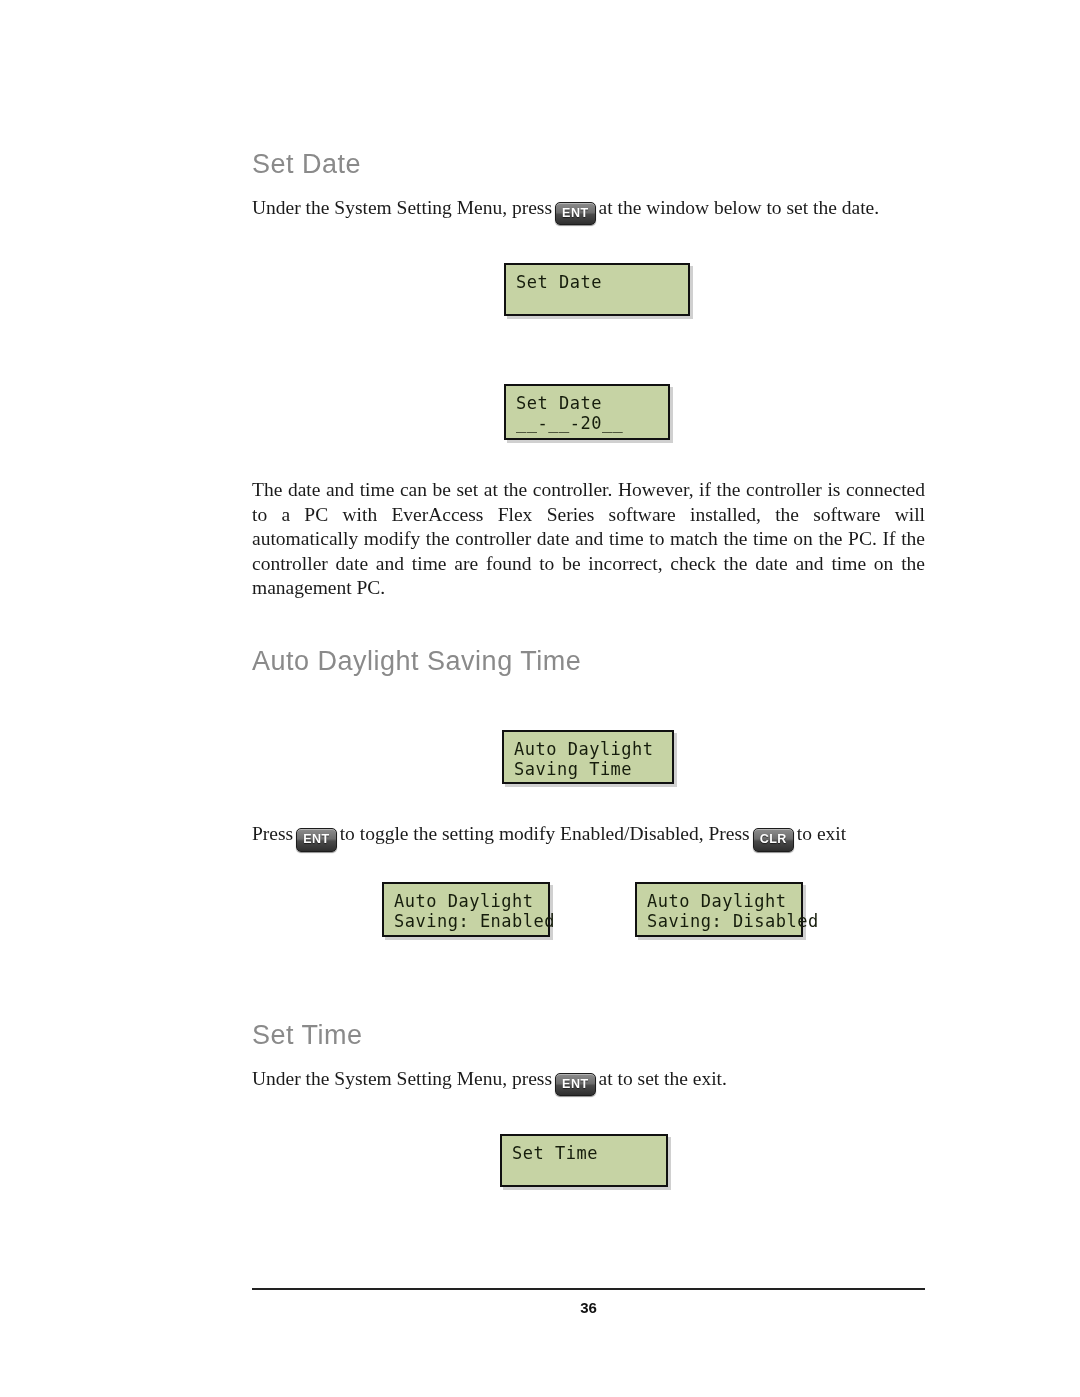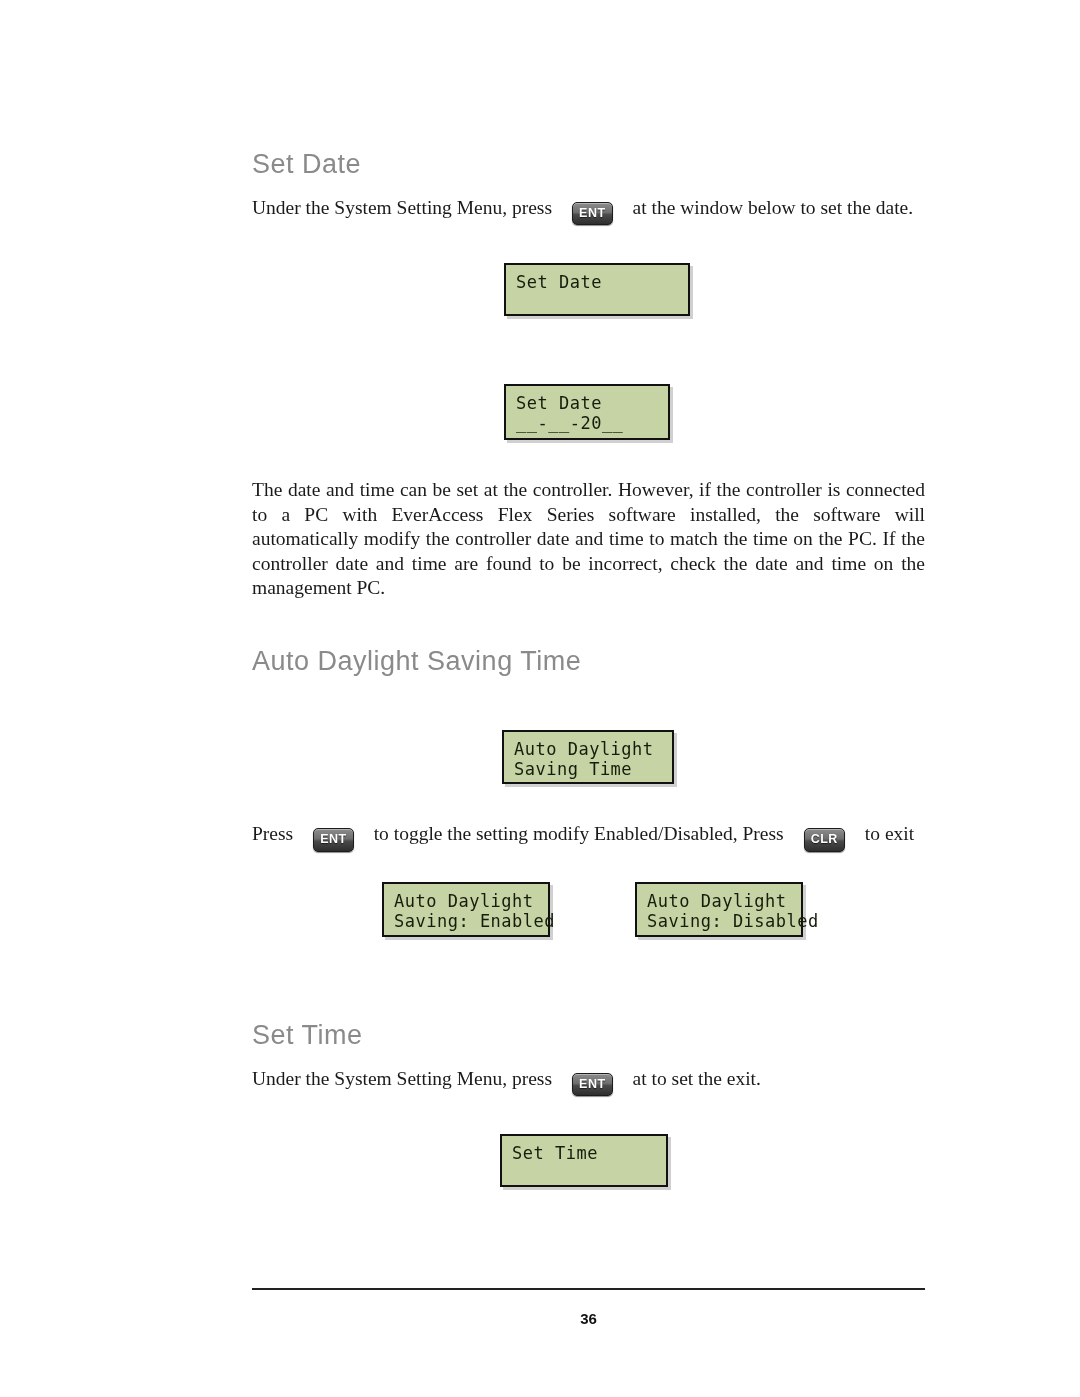--- a/index.html
+++ b/index.html
@@ -52,21 +52,21 @@
     color: #ffffff;
     font-family: "Liberation Sans", sans-serif;
     font-weight: bold;
     font-size: 12.5px;
     letter-spacing: 0.5px;
     line-height: 1;
     padding: 4px 6px 5px 6px;
     border-radius: 5px;
     border: 1px solid #1c1c1c;
     box-shadow: 0 1px 1px rgba(0,0,0,0.45), inset 0 1px 0 rgba(255,255,255,0.35);
-    margin: 0 20px;
+    margin: 0 3px;
     text-shadow: 0 1px 1px rgba(0,0,0,0.6);
   }
 
   
   .lcd-row {
     display: flex;
     align-items: flex-start;
   }
   .lcd {
     background: #c6d3a4;
@@ -109,21 +109,21 @@
     border-top: 2px solid #222222;
     margin: 0;
     width: 100%;
   }
   .page-number {
     text-align: center;
     font-family: "Liberation Sans", sans-serif;
     font-size: 15px;
     font-weight: bold;
     color: #111111;
-    margin-top: 20px;
+    margin-top: 9px;
   }
   .indent-c1 { padding-left: 252px; }
   .indent-c2 { padding-left: 252px; }
   .indent-c3 { padding-left: 250px; }
   .indent-c4 { padding-left: 248px; }
 </style>
 </head>
 <body>
 
 <div class="page">

